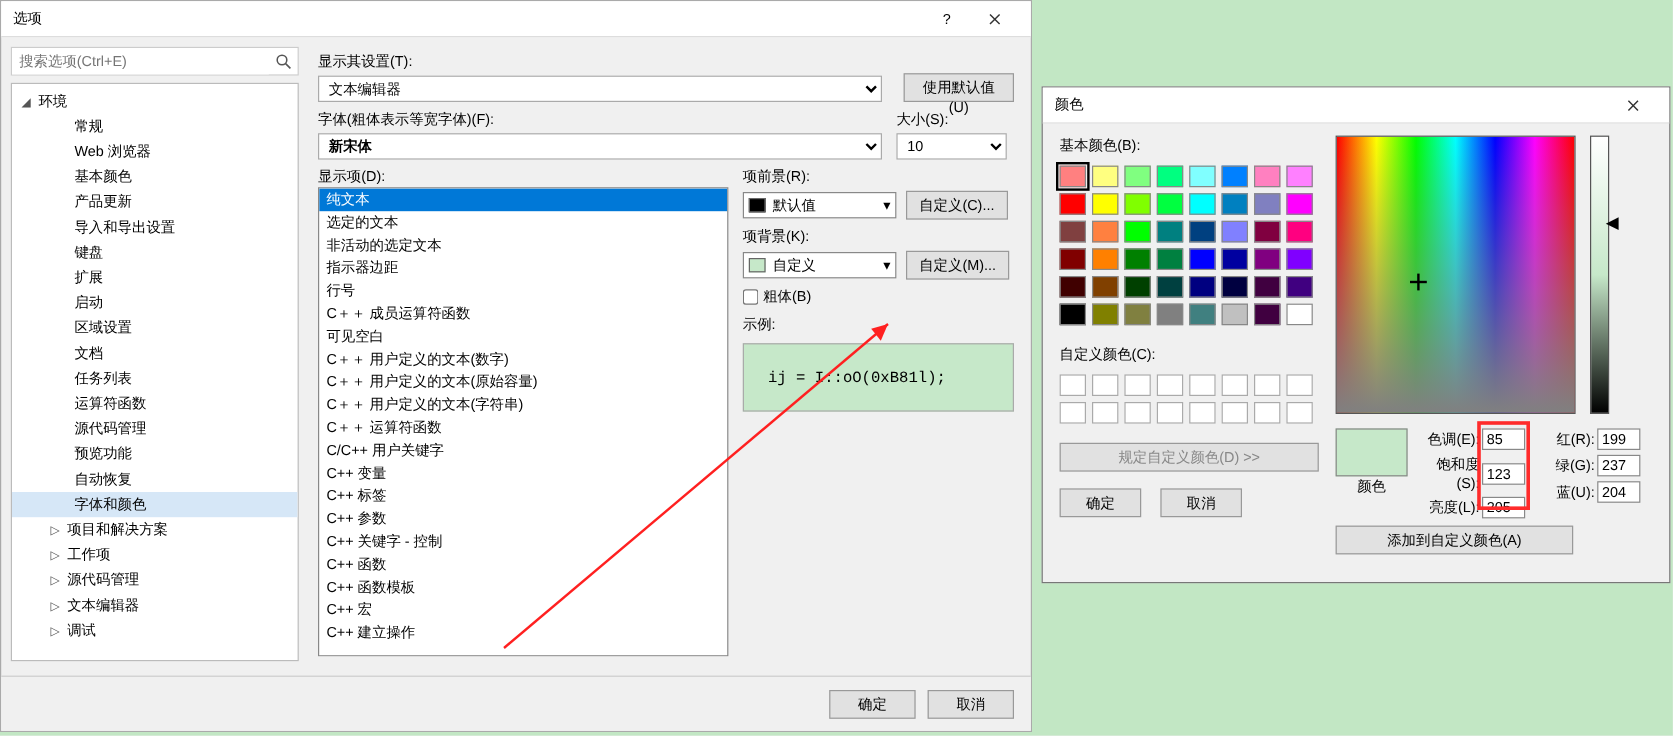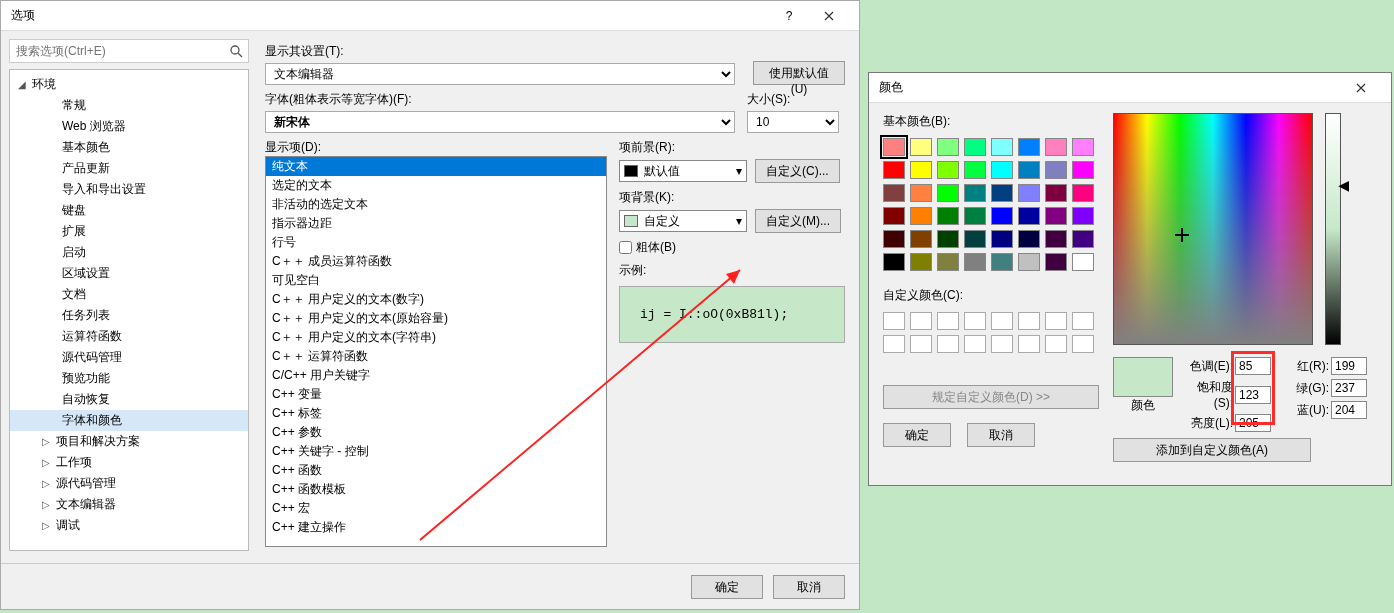--- a/index.html
+++ b/index.html
@@ -315,21 +315,21 @@
           <div class="custom-cell"></div>
           <div class="custom-cell"></div>
           <div class="custom-cell"></div>
           <div class="custom-cell"></div>
           <div class="custom-cell"></div>
           <div class="custom-cell"></div>
           <div class="custom-cell"></div>
           <div class="custom-cell"></div>
         </div>
 
-      <button class="btn define-btn" style="margin-top:24px;color:#888">规定自定义颜色(D) &gt;&gt;</button>
+      <button class="btn define-btn" style="margin-top:8px;color:#888">规定自定义颜色(D) &gt;&gt;</button>
 
       <div class="color-left-btns">
         <button class="btn">确定</button>
         <button class="btn">取消</button>
       </div>
     </div>
 
     <div style="display:flex; flex-direction:column;">
       <div class="color-right" style="position:relative">
         <div class="gradient-area">

